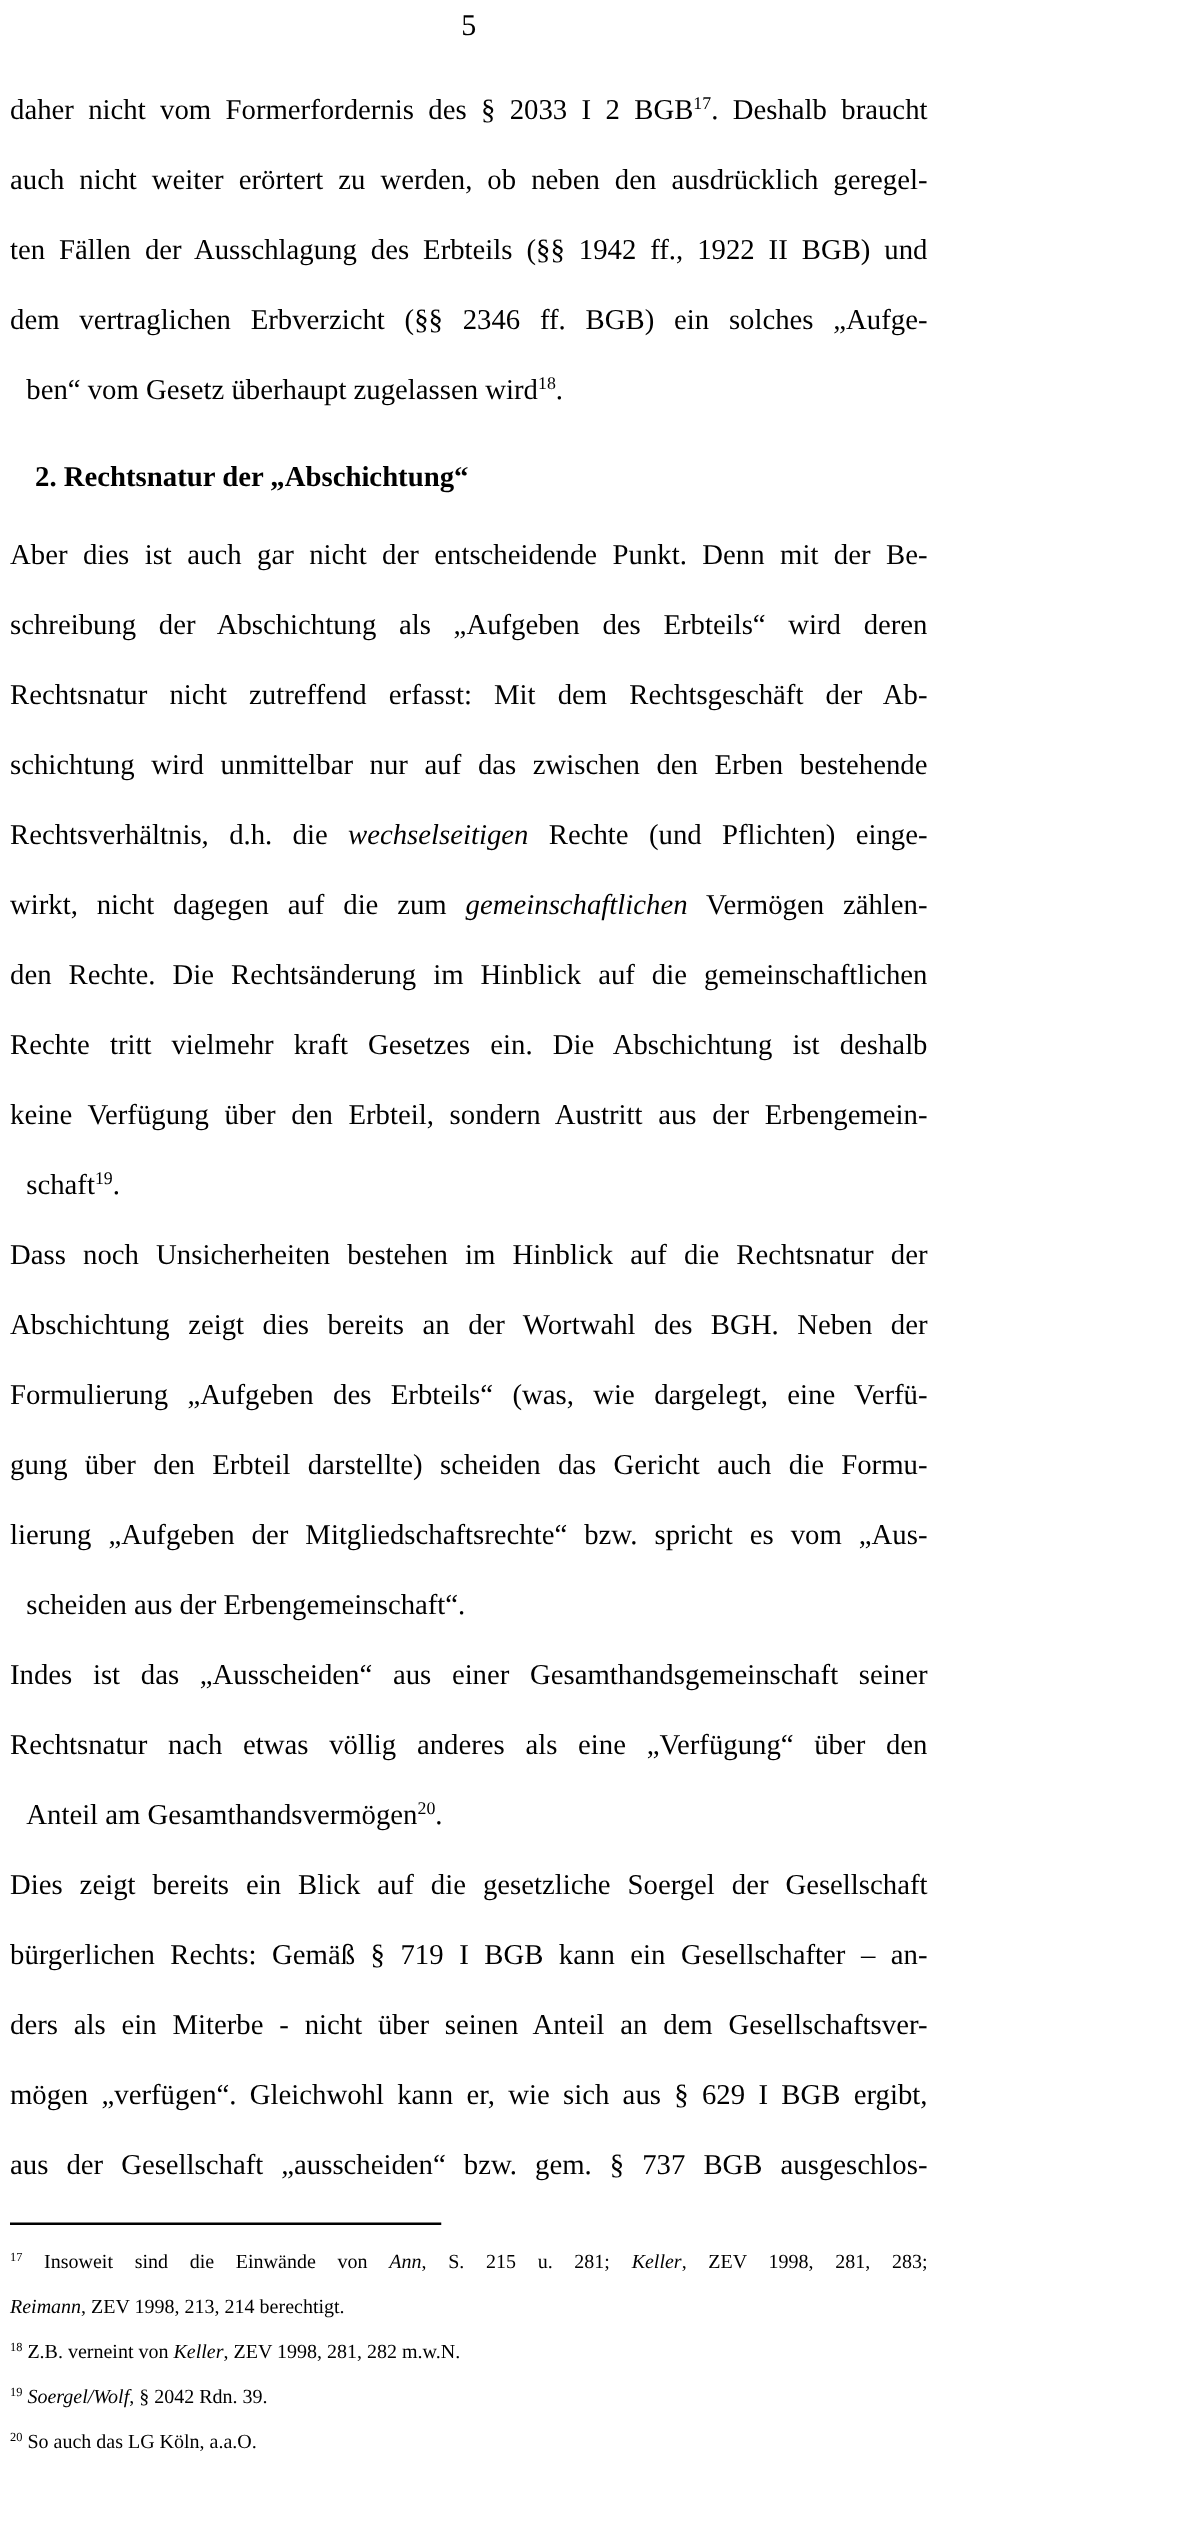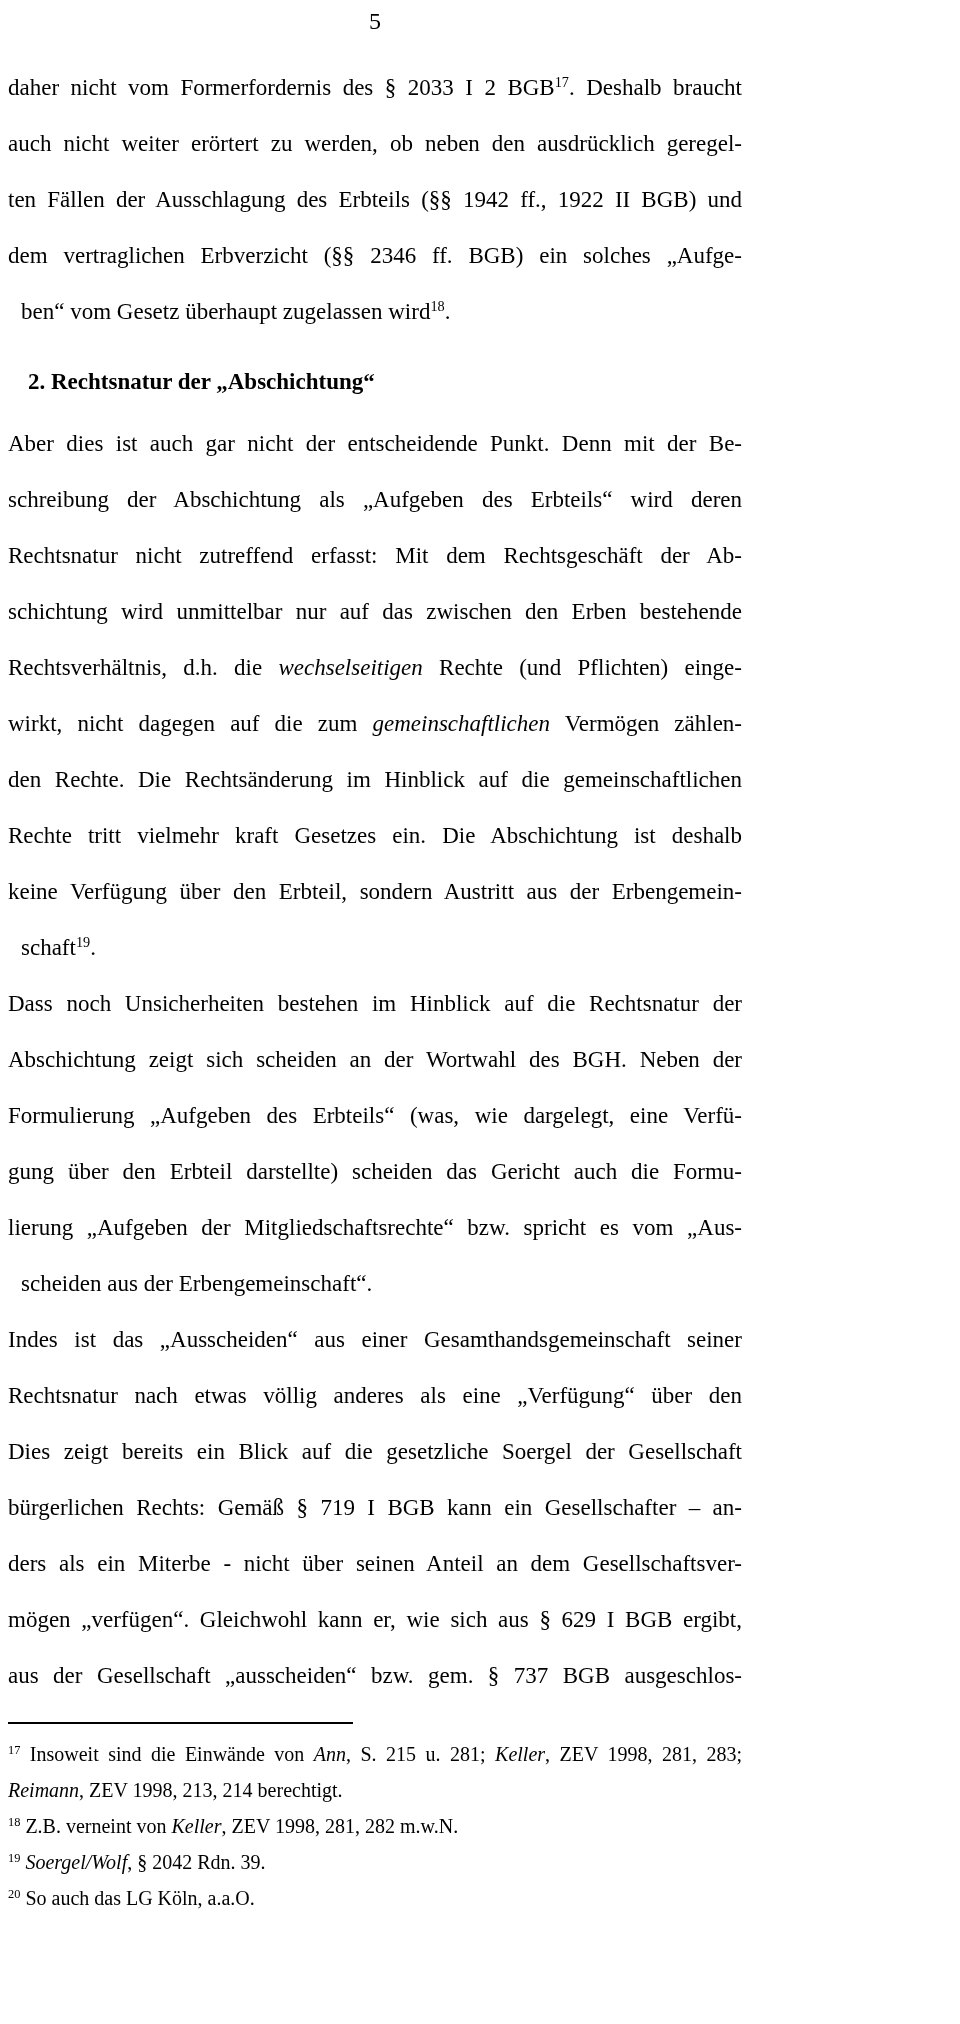--- a/index.html
+++ b/index.html
@@ -62,21 +62,21 @@
     top: -0.55em;
   }
   em { font-style: italic; }
   .footnote-sep {
     width: 345px;
     border-top: 2px solid #000000;
     margin: 18px 0 12px 0;
   }
   .footnotes .line {
     width: 734px;
-    font-size: 20px;
+    font-size: 16px;
     line-height: 36px;
     white-space: nowrap;
   }
   .footnotes .line.fj {
     text-align: justify;
     text-align-last: justify;
     text-justify: inter-word;
   }
   .footnotes .line.fl {
     text-align: right;
@@ -100,27 +100,28 @@
         <div class="line j"><span>schreibung der Abschichtung als „Aufgeben des Erbteils“ wird deren</span></div>
         <div class="line j"><span>Rechtsnatur nicht zutreffend erfasst: Mit dem Rechtsgeschäft der Ab-</span></div>
         <div class="line j"><span>schichtung wird unmittelbar nur auf das zwischen den Erben bestehende</span></div>
         <div class="line j"><span>Rechtsverhältnis, d.h. die </span><em>wechselseitigen</em><span> Rechte (und Pflichten) einge-</span></div>
         <div class="line j"><span>wirkt, nicht dagegen auf die zum </span><em>gemeinschaftlichen</em><span> Vermögen zählen-</span></div>
         <div class="line j"><span>den Rechte. Die Rechtsänderung im Hinblick auf die gemeinschaftlichen</span></div>
         <div class="line j"><span>Rechte tritt vielmehr kraft Gesetzes ein. Die Abschichtung ist deshalb</span></div>
         <div class="line j"><span>keine Verfügung über den Erbteil, sondern Austritt aus der Erbengemein-</span></div>
         <div class="line l"><span>schaft</span><sup>19</sup><span>.</span></div>
         <div class="line j"><span>Dass noch Unsicherheiten bestehen im Hinblick auf die Rechtsnatur der</span></div>
-        <div class="line j"><span>Abschichtung zeigt sich scheiden an der Wortwahl des BGH. Neben der</span></div>
+        <div class="line j"><span>Abschichtung zeigt dies bereits an der Wortwahl des BGH. Neben der</span></div>
         <div class="line j"><span>Formulierung „Aufgeben des Erbteils“ (was, wie dargelegt, eine Verfü-</span></div>
         <div class="line j"><span>gung über den Erbteil darstellte) scheiden das Gericht auch die Formu-</span></div>
         <div class="line j"><span>lierung „Aufgeben der Mitgliedschaftsrechte“ bzw. spricht es vom „Aus-</span></div>
         <div class="line l"><span>scheiden aus der Erbengemeinschaft“.</span></div>
         <div class="line j"><span>Indes ist das „Ausscheiden“ aus einer Gesamthandsgemeinschaft seiner</span></div>
         <div class="line j"><span>Rechtsnatur nach etwas völlig anderes als eine „Verfügung“ über den</span></div>
+        <div class="line l"><span>Anteil am Gesamthandsvermögen</span><sup>20</sup><span>.</span></div>
         <div class="line j"><span>Dies zeigt bereits ein Blick auf die gesetzliche Soergel der Gesellschaft</span></div>
         <div class="line j"><span>bürgerlichen Rechts: Gemäß § 719 I BGB kann ein Gesellschafter – an-</span></div>
         <div class="line j"><span>ders als ein Miterbe - nicht über seinen Anteil an dem Gesellschaftsver-</span></div>
         <div class="line j"><span>mögen „verfügen“. Gleichwohl kann er, wie sich aus § 629 I BGB ergibt,</span></div>
         <div class="line j"><span>aus der Gesellschaft „ausscheiden“ bzw. gem. § 737 BGB ausgeschlos-</span></div>
       </div>
     <div class="footnote-sep"></div>
     <div class="footnotes">
         <div class="line fj"><sup>17</sup><span> Insoweit sind die Einwände von </span><em>Ann</em><span>, S. 215 u. 281; </span><em>Keller</em><span>, ZEV 1998, 281, 283;</span></div>
         <div class="line fl"><em>Reimann</em><span>, ZEV 1998, 213, 214 berechtigt.</span></div>

